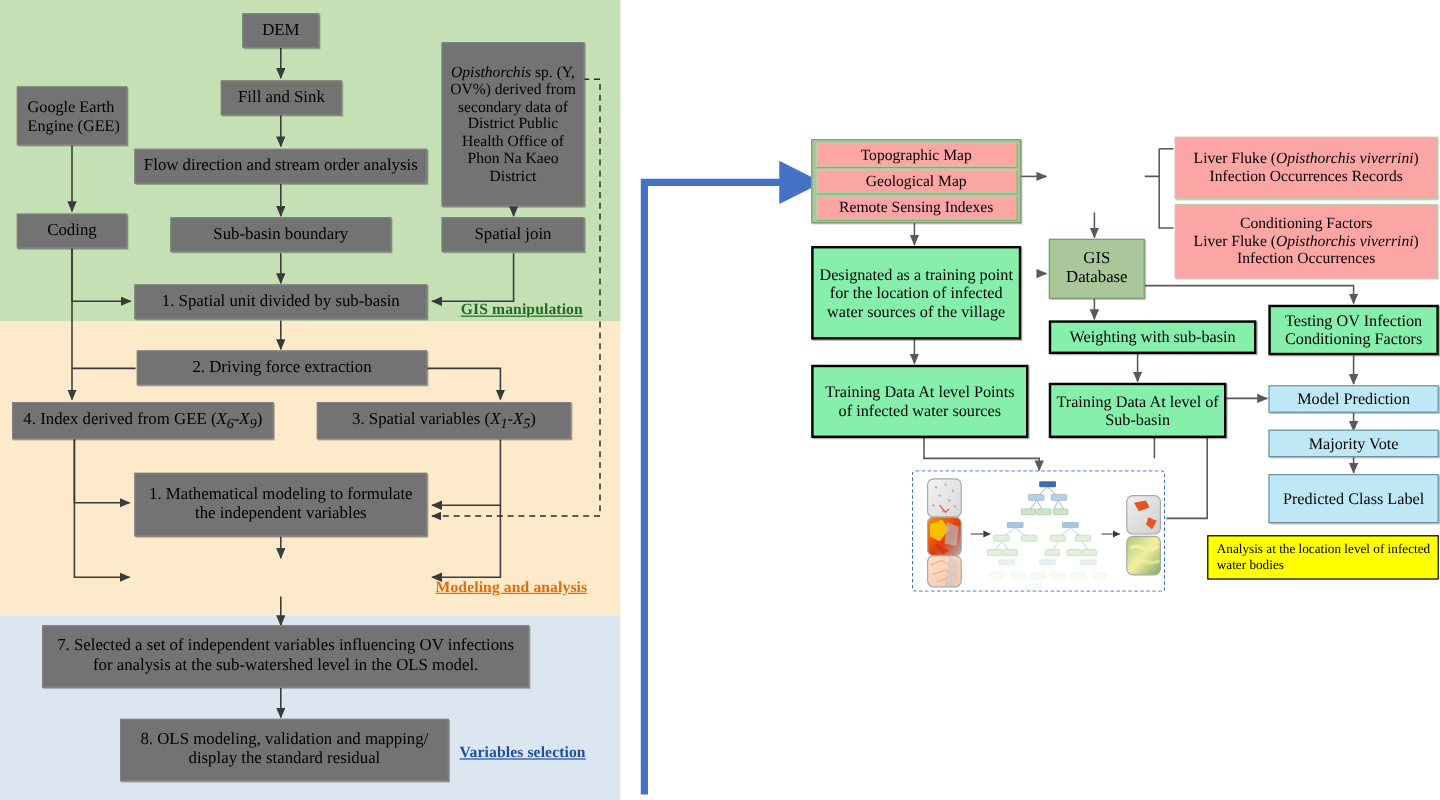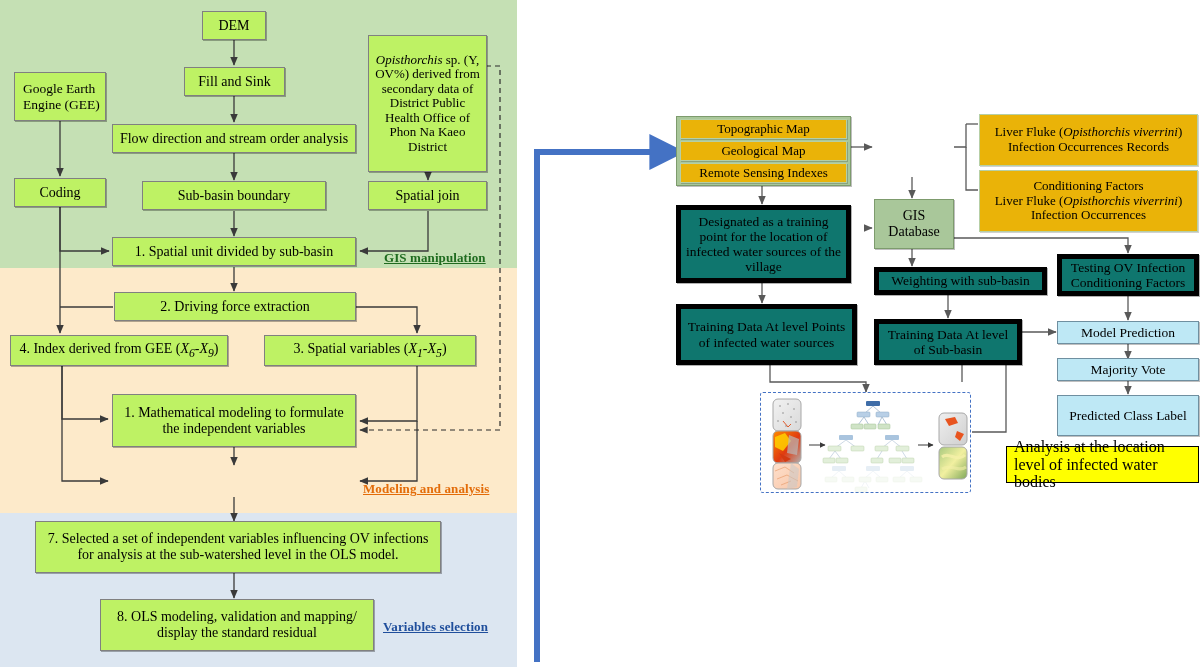--- a/index.html
+++ b/index.html
@@ -20,25 +20,25 @@
 
   
   .bx {
     position:absolute;
     display:flex; align-items:center; justify-content:center;
     text-align:center;
     line-height:1.12;
     padding:2px 4px;
     color:#000;
   }
-  .bx-white { background:#bef264; border:1px solid #808080; box-shadow:1px 1px 0 rgba(0,0,0,.30);align-items:center; }
+  .bx-white { background:#737373; border:1px solid #808080; box-shadow:1px 1px 0 rgba(0,0,0,.30);align-items:center; }
   .bx-yellow{ background:#ffff00; border:1.5px solid #000000; }
-  .bx-orange{ background:#0f766e; border:5px solid #000000; box-shadow:1px 1px 0 rgba(0,0,0,.30); }
+  .bx-orange{ background:#86efac; border:2px solid #000000; box-shadow:1px 1px 0 rgba(0,0,0,.30); }
   .bx-green-dark { background:#a9c79a; border:1px solid #7d9b6d; box-shadow:1px 1px 0 rgba(0,0,0,.25); }
-  .bx-green-light{ background:#eab308; border:1px solid #b6cfa6; box-shadow:1px 1px 0 rgba(0,0,0,.18); }
+  .bx-green-light{ background:#fca5a5; border:1px solid #b6cfa6; box-shadow:1px 1px 0 rgba(0,0,0,.18); }
   .bx-cyan  { background:#bee8f5; border:1px solid #6f8fa0; box-shadow:1px 1px 0 rgba(0,0,0,.25); }
 
   .bx span.inner { display:block; width:100%; }
 
   
   .grp-label {
     position:absolute; font-weight:bold; text-decoration:underline;
     font-size:13px; letter-spacing:.1px; white-space:nowrap;
   }
   .grp-green  { color:#1f6b1f; }
@@ -278,21 +278,21 @@
   </div>
 
   <div class="bx bx-cyan" style="left:1057px; top:358px; width:142px; height:23px; font-size:13.5px;">
     <span class="inner">Majority Vote</span>
   </div>
 
   <div class="bx bx-cyan" style="left:1057px; top:395px; width:142px; height:41px; font-size:13.5px;">
     <span class="inner">Predicted Class Label</span>
   </div>
 
-  <div class="bx bx-yellow" style="left:1006px; top:446px; width:193px; height:37px; font-size:16px; text-align:left; justify-content:flex-start; padding-left:7px;">
+  <div class="bx bx-yellow" style="left:1006px; top:446px; width:193px; height:37px; font-size:11px; text-align:left; justify-content:flex-start; padding-left:7px;">
     <span class="inner" style="text-align:left;">Analysis at the location level of infected water bodies</span>
   </div>
 
   <div class="ml-box" style="left:760px; top:392px; width:211px; height:101px;" title="random-forest decision-tree ensemble illustration">
 
     <svg width="211" height="101" viewBox="0 0 211 101">
       <defs>
         <linearGradient id="gr1" x1="0" y1="0" x2="1" y2="1">
           <stop offset="0%" stop-color="#f2f2f2"></stop>
             <stop offset="100%" stop-color="#d9d9d9"></stop>

